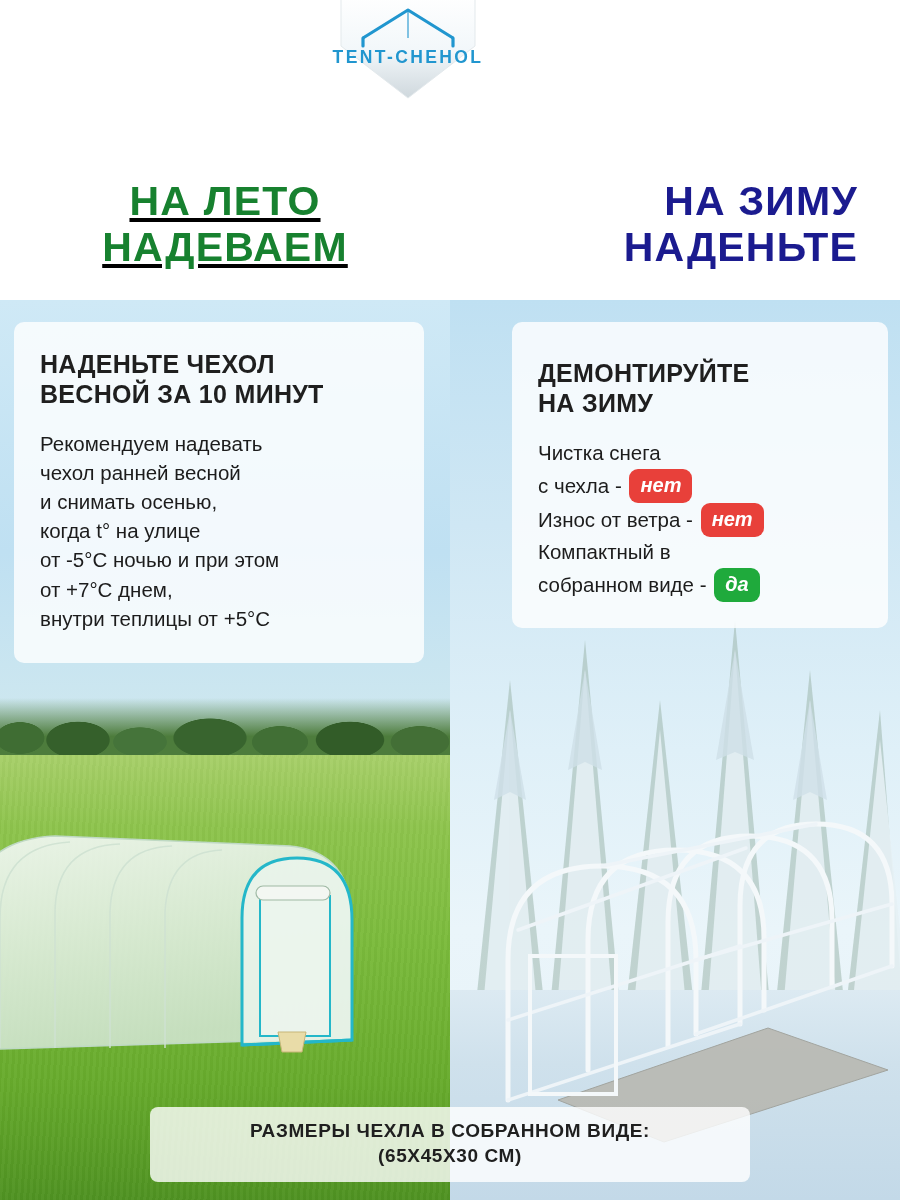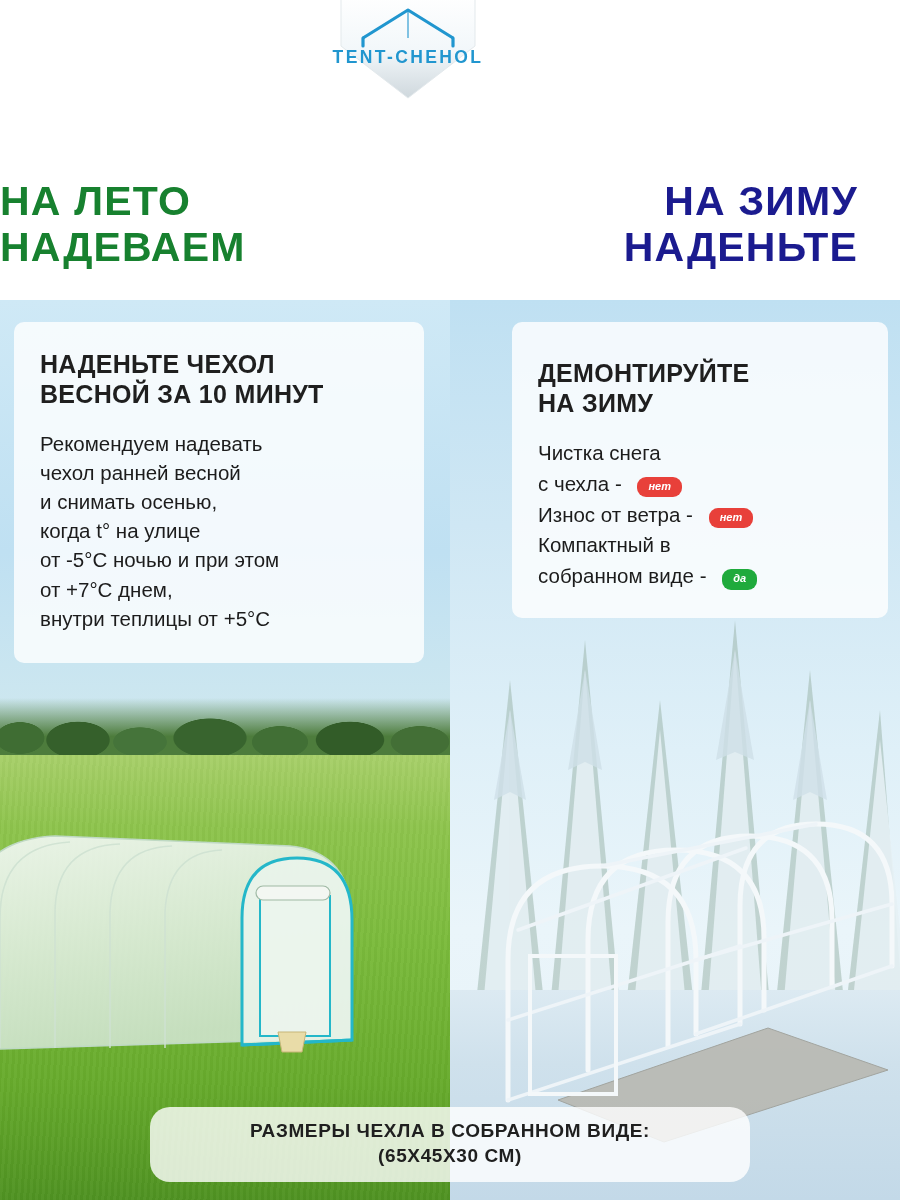--- a/index.html
+++ b/index.html
@@ -63,21 +63,22 @@
     background: #ffffff;
     display: flex;
   }
   .title-col {
     flex: 1 1 50%;
     display: flex;
     flex-direction: column;
     justify-content: center;
   }
   .title-left {
-    align-items: flex-start;
+    align-items: center;
+    text-decoration: underline;
   }
   .title-right {
     padding-right: 42px;
     align-items: flex-end;
     text-align: right;
   }
   .title-line {
     font-size: 41px;
     font-weight: 800;
     letter-spacing: 1.2px;
@@ -201,41 +202,41 @@
   }
   .card-body .line {
     display: block;
     white-space: nowrap;
   }
   .badge {
     display: inline-block;
     border-radius: 9px;
     color: #ffffff;
     font-weight: 800;
-    font-size: 11px;
+    font-size: 20px;
     font-style: italic;
     padding: 1px 11px 3px 11px;
     vertical-align: 1px;
-    margin-left: 10px;
+    margin-left: 2px;
   }
   .badge-no { background: #e8403a; }
   .badge-yes { background: #1faa3c; }
 
   .right-lines { line-height: 1.5; }
   .right-lines .row { font-size: 20.5px; color: #1c1c1c; white-space: nowrap; }
 
   
   .footer-bar {
     position: absolute;
     left: 150px;
     bottom: 18px;
     width: 600px;
     padding: 13px 10px 15px 10px;
     background: rgba(255,255,255,0.80);
-    border-radius: 20px;
+    border-radius: 8px;
     text-align: center;
   }
   .footer-bar .l1 {
     font-size: 19px;
     font-weight: 800;
     letter-spacing: .6px;
     color: #1f1f1f;
   }
   .footer-bar .l2 {
     font-size: 19px;

